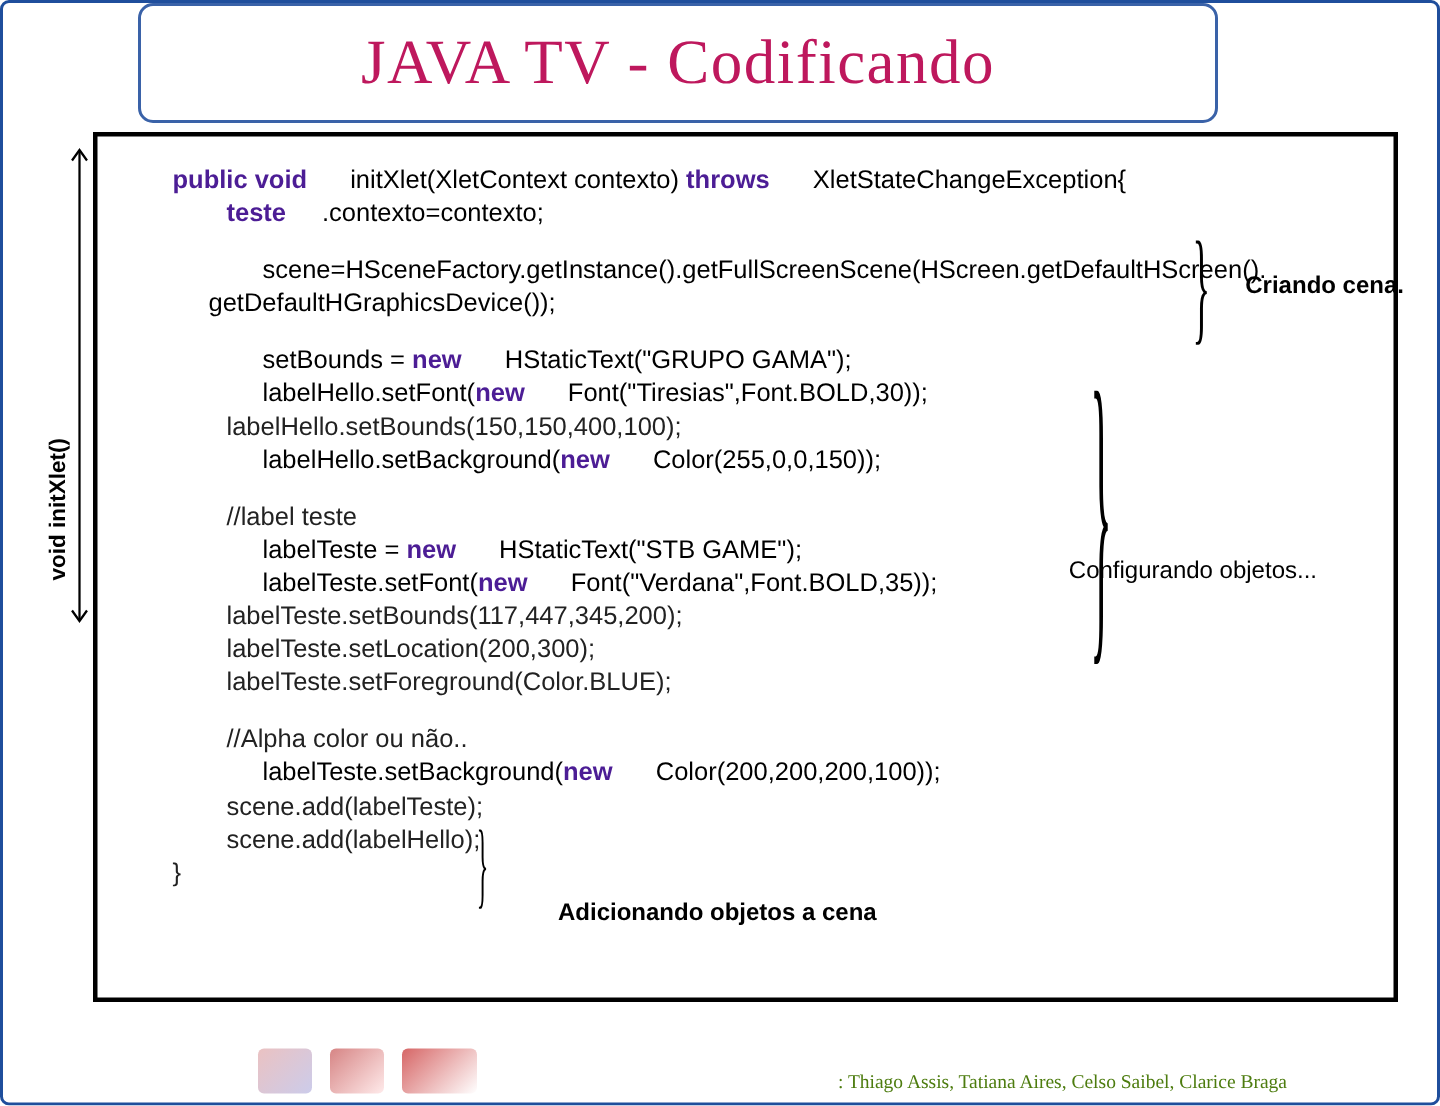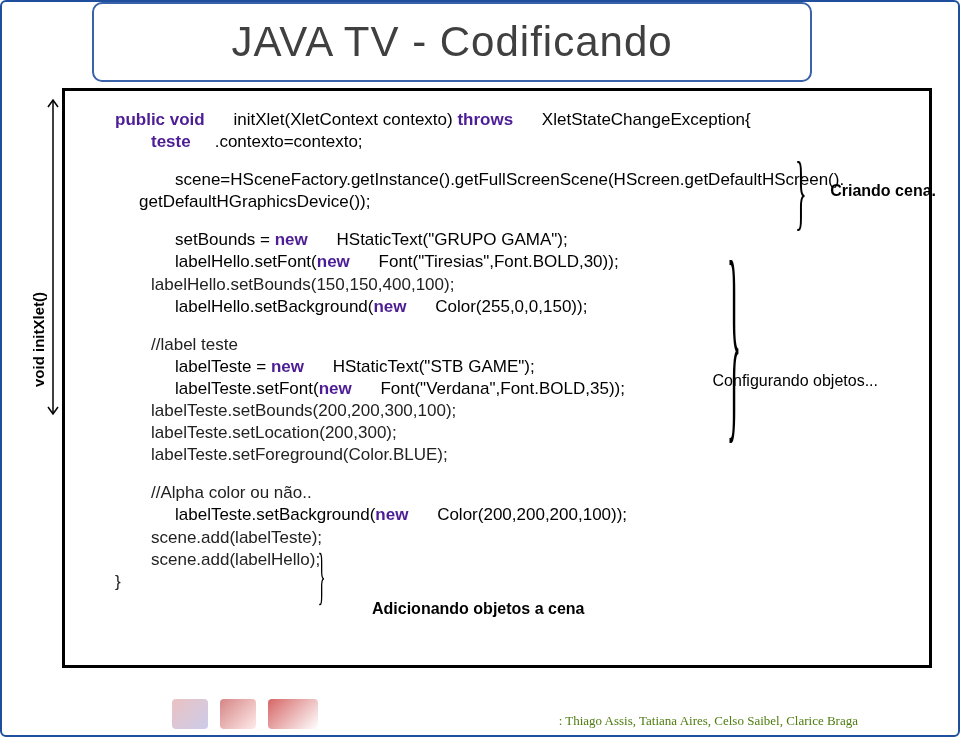--- a/index.html
+++ b/index.html
@@ -27,23 +27,23 @@
     height: 80px;
     border: 2px solid #3a62a8;
     border-radius: 10px;
     display: flex;
     align-items: center;
     justify-content: center;
     background: #fff;
     z-index: 2;
   }
   .title-box .t {
-    font-family: Liberation Sans, sans-serif;
+    font-family: Liberation Serif, serif;
     font-size: 42px;
-    color: #404040;
+    color: #be185d;
     letter-spacing: 1px;
   }
   .code-box {
     position: absolute;
     top: 86px;
     left: 60px;
     width: 870px;
     height: 580px;
     border: 3px solid #000;
     background: #fff;
@@ -138,21 +138,21 @@
     <div class="code-line"><span class="plain">getDefaultHGraphicsDevice());</span></div>
     <div class="gap"></div>
     <div class="code-line indent"><span class="plain">setBounds = </span><span class="kw">new </span><span class="plain">HStaticText("GRUPO GAMA");</span></div>
     <div class="code-line indent"><span class="plain">labelHello.setFont(</span><span class="kw">new </span><span class="plain">Font("Tiresias",Font.BOLD,30));</span></div>
     <div class="code-line indent">labelHello.setBounds(150,150,400,100);</div>
     <div class="code-line indent"><span class="plain">labelHello.setBackground(</span><span class="kw">new </span><span class="plain">Color(255,0,0,150));</span></div>
     <div class="gap"></div>
     <div class="code-line indent">//label teste</div>
     <div class="code-line indent"><span class="plain">labelTeste = </span><span class="kw">new </span><span class="plain">HStaticText("STB GAME");</span></div>
     <div class="code-line indent"><span class="plain">labelTeste.setFont(</span><span class="kw">new </span><span class="plain">Font("Verdana",Font.BOLD,35));</span></div>
-    <div class="code-line indent">labelTeste.setBounds(200,200,300,100);</div>
+    <div class="code-line indent">labelTeste.setBounds(117,447,345,200);</div>
     <div class="code-line indent">labelTeste.setLocation(200,300);</div>
     <div class="code-line indent">labelTeste.setForeground(Color.BLUE);</div>
     <div class="gap"></div>
     <div class="code-line indent">//Alpha color ou não..</div>
     <div class="code-line indent"><span class="plain">labelTeste.setBackground(</span><span class="kw">new </span><span class="plain">Color(200,200,200,100));</span></div>
     <div class="code-line indent">scene.add(labelTeste);</div>
     <div class="code-line indent">scene.add(labelHello);</div>
     <div class="code-line">}</div>
 
   </div>

